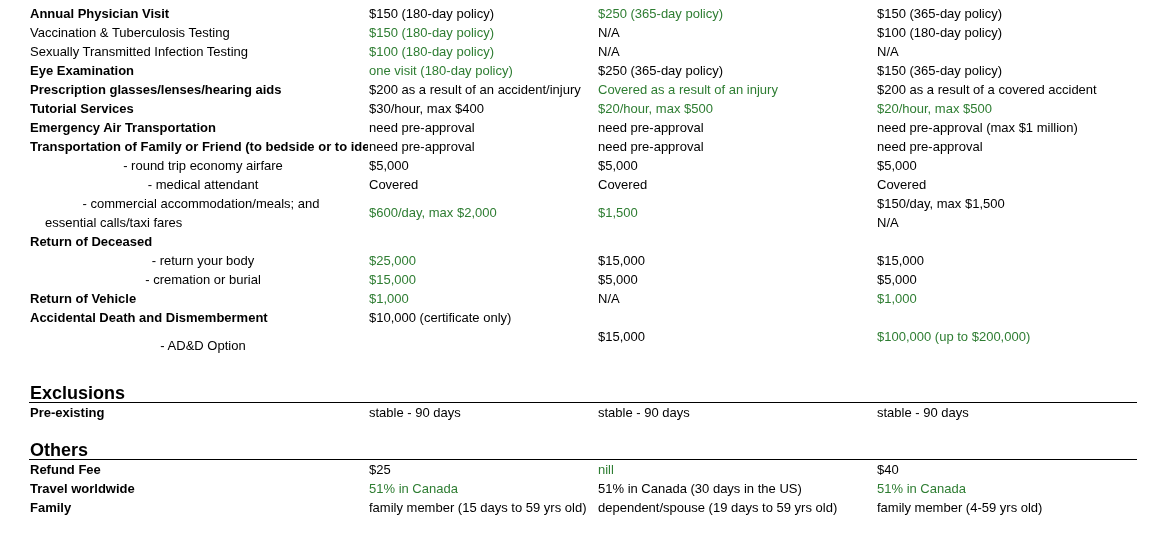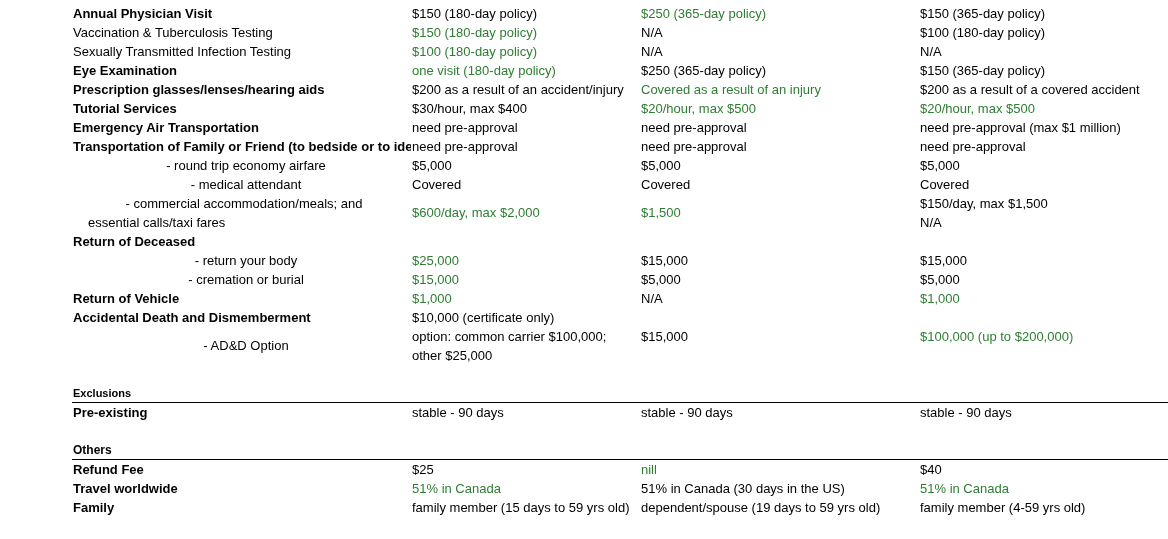--- a/index.html
+++ b/index.html
@@ -2,21 +2,21 @@
 <html><head>
 <meta charset="utf-8">
 <style>
   html, body { margin: 0; padding: 0; background: #ffffff; }
   body {
     width: 1168px; height: 539px; overflow: hidden; position: relative;
     font-family: "Liberation Sans", "DejaVu Sans", sans-serif;
     font-size: 13px; color: #000000;
   }
   .sheet { position: absolute; left: 0; top: 4px; width: 1168px; }
-  .row { position: relative; height: 19px; line-height: 19px; white-space: nowrap; margin-left: 43px; }
+  .row { position: relative; height: 19px; line-height: 19px; white-space: nowrap; }
   .row.tall { height: 38px; }
   .cell { position: absolute; top: 0; overflow: visible; }
   .c0 { left: 30px; width: 338px; overflow: hidden; }
   .c1 { left: 369px; width: 229px; }
   .c2 { left: 598px; width: 279px; }
   .c3 { left: 877px; width: 260px; }
   .bold { font-weight: bold; }
   .green { color: #2e7d32; }
   .indent { padding-left: 4px; text-align: center; }
   .tall .cell.mid { top: 9px; }
@@ -130,47 +130,43 @@
       <div class="row">
         <div class="cell c0 bold">Accidental Death and Dismemberment</div>
         <div class="cell c1">$10,000 (certificate only)</div>
         <div class="cell c2"></div>
         <div class="cell c3"></div>
       </div>
     </div>
 
   <div class="row tall">
     <div class="cell c0 mid indent"> - AD&amp;D Option</div>
-    <div class="cell c1" style="line-height:19px">
-      <div>option: common carrier $100,000;</div>
-      <div>other $25,000</div>
-    </div>
     <div class="cell c2">$15,000</div>
     <div class="cell c3 green">$100,000 (up to $200,000)</div>
   </div>
 
   <div class="row"></div>
 
   <div class="row">
-    <div class="cell c0 bold" style="font-size:11px">Exclusions</div>
+    <div class="cell c0 bold" style="font-size:18px">Exclusions</div>
     <div class="line" style="top:18px"></div>
   </div>
   <div id="exclusions-block">
       <div class="row">
         <div class="cell c0 bold">Pre-existing</div>
         <div class="cell c1">stable - 90 days</div>
         <div class="cell c2">stable - 90 days</div>
         <div class="cell c3">stable - 90 days</div>
       </div>
     </div>
 
   <div class="row"></div>
 
   <div class="row">
-    <div class="cell c0 bold" style="font-size:12px">Others</div>
+    <div class="cell c0 bold" style="font-size:18px">Others</div>
     <div class="line" style="top:18px"></div>
   </div>
   <div id="others-block">
       <div class="row">
         <div class="cell c0 bold">Refund Fee</div>
         <div class="cell c1">$25</div>
         <div class="cell c2 green">nill</div>
         <div class="cell c3">$40</div>
       </div>
       <div class="row">

